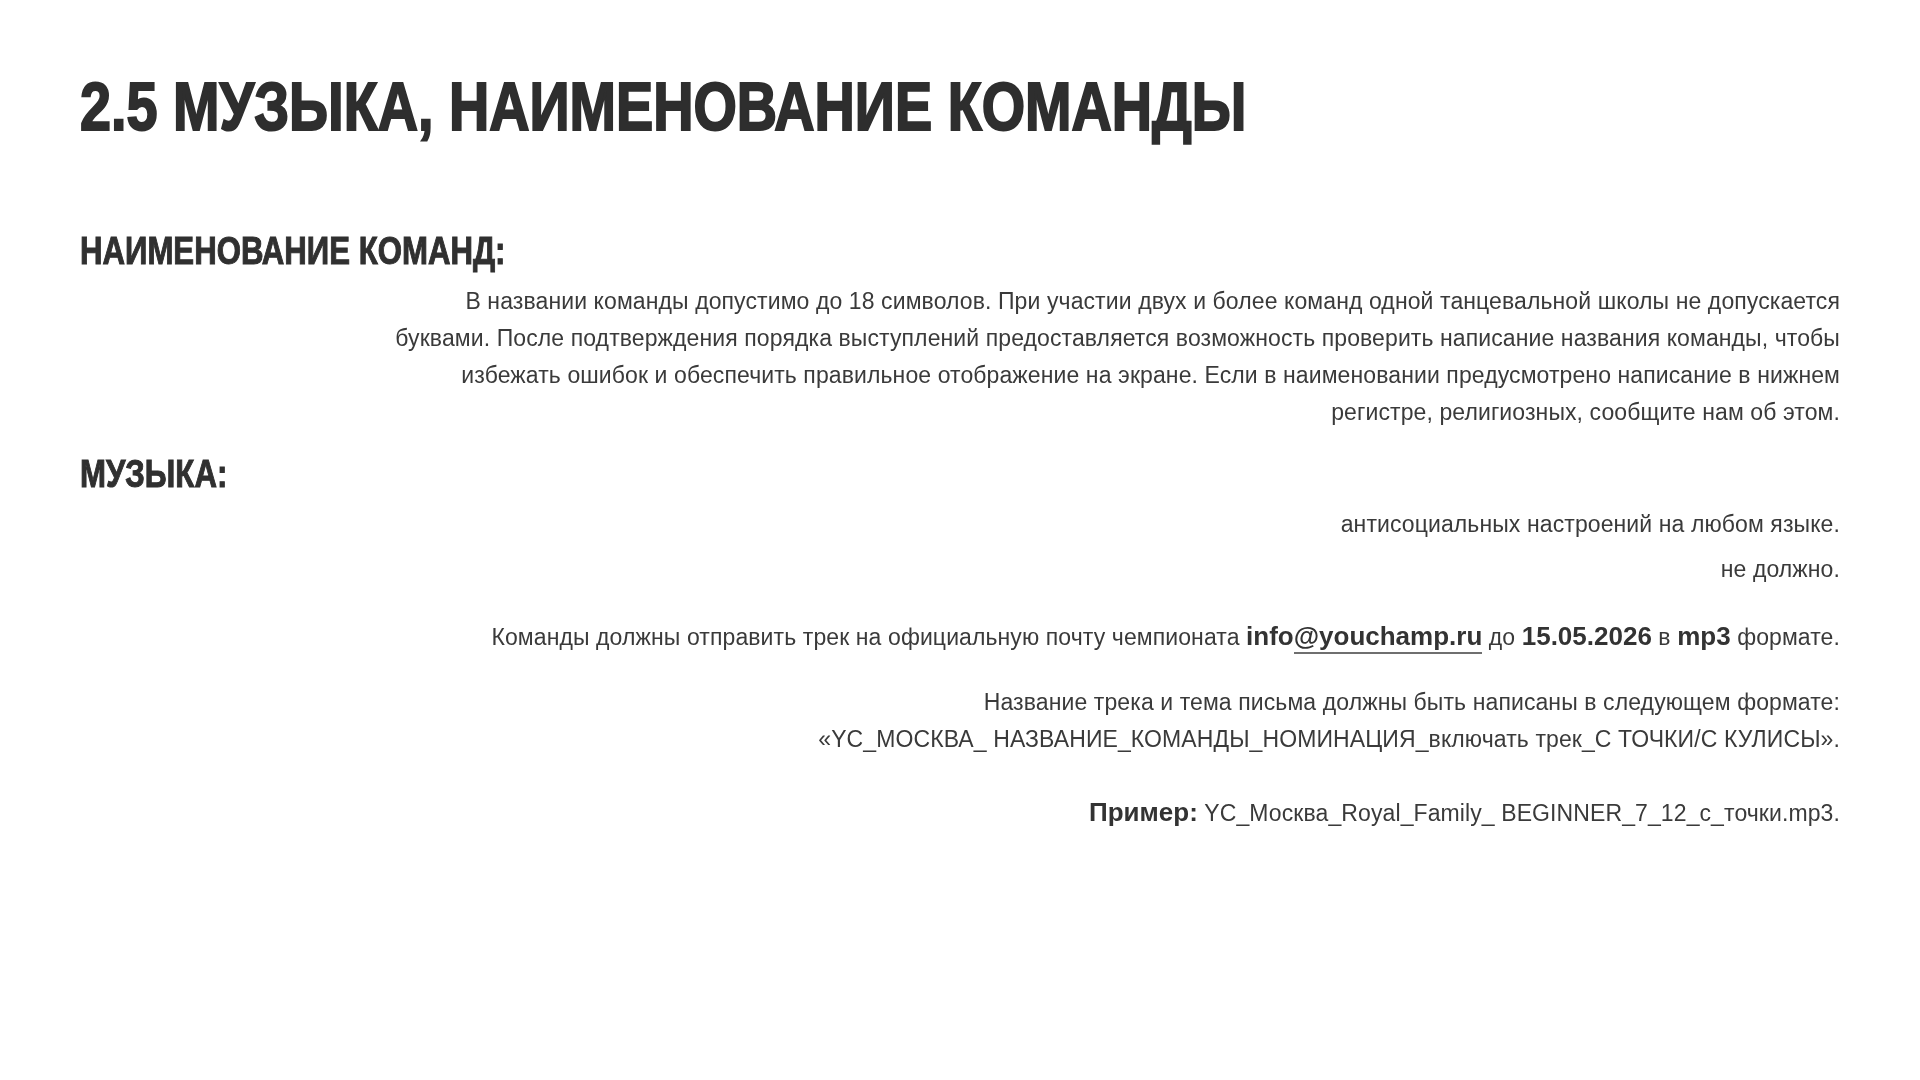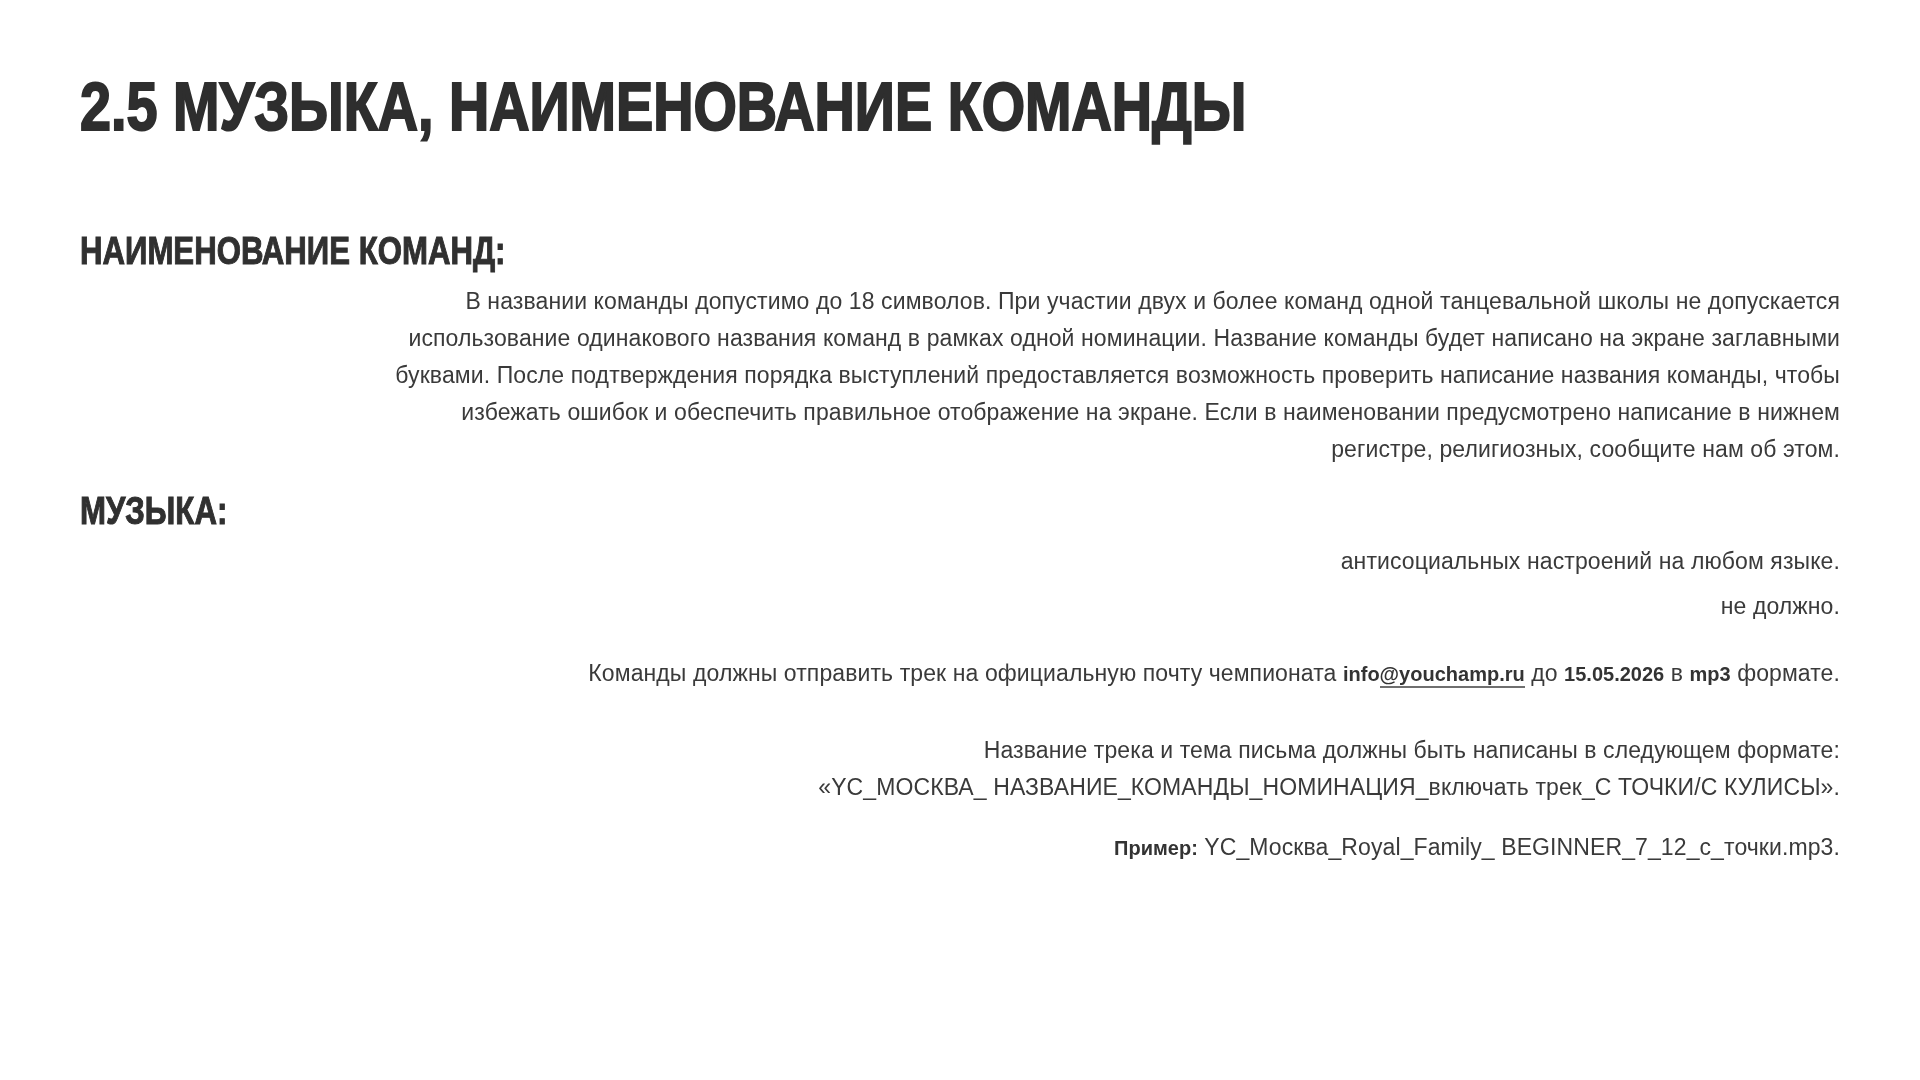--- a/index.html
+++ b/index.html
@@ -44,26 +44,26 @@
   .body-text {
     color: #3a3a3a;
     font-size: 23px;
     line-height: 37px;
     font-weight: 400;
     letter-spacing: 0.1px;
   }
   .para { margin-top: 11px; text-align: right; }
   .para.flash   { margin-top: 8px; }
   .para.submit  { margin-top: 30px; }
-  .para.format  { margin-top: 39px; }
-  .para.example { margin-top: 23px; }
+  .para.format  { margin-top: 28px; }
+  .para.example { margin-top: 36px; }
   .line { white-space: nowrap; }
   .b {
     font-weight: 700;
-    font-size: 20px;
+    font-size: 26px;
     color: #333333;
     letter-spacing: 0px;
   }
   .email-link {
     color: #333333;
     text-decoration: none;
     cursor: pointer;
   }
   .email-domain {
     border-bottom: 2px solid #6f6f6f;
@@ -74,21 +74,20 @@
 <body>
 
 <div class="page">
 
   <h1 class="doc-title">2.5 МУЗЫКА, НАИМЕНОВАНИЕ КОМАНДЫ</h1>
 
   <h2 class="section-heading first">НАИМЕНОВАНИЕ КОМАНД:</h2>
 
   <div class="para body-text">
     <div class="line">В названии команды допустимо до 18 символов. При участии двух и более команд одной танцевальной школы не допускается</div>
-    <div class="line">использование одинакового названия команд в рамках одной номинации. Название команды будет написано на экране заглавными</div>
     <div class="line">буквами. После подтверждения порядка выступлений предоставляется возможность проверить написание названия команды, чтобы</div>
     <div class="line">избежать ошибок и обеспечить правильное отображение на экране. Если в наименовании предусмотрено написание в нижнем</div>
     <div class="line">регистре, религиозных, сообщите нам об этом.</div>
   </div>
 
   <h2 class="section-heading music">МУЗЫКА:</h2>
 
   <div class="para body-text">
     <div class="line">антисоциальных настроений на любом языке.</div>
   </div>

